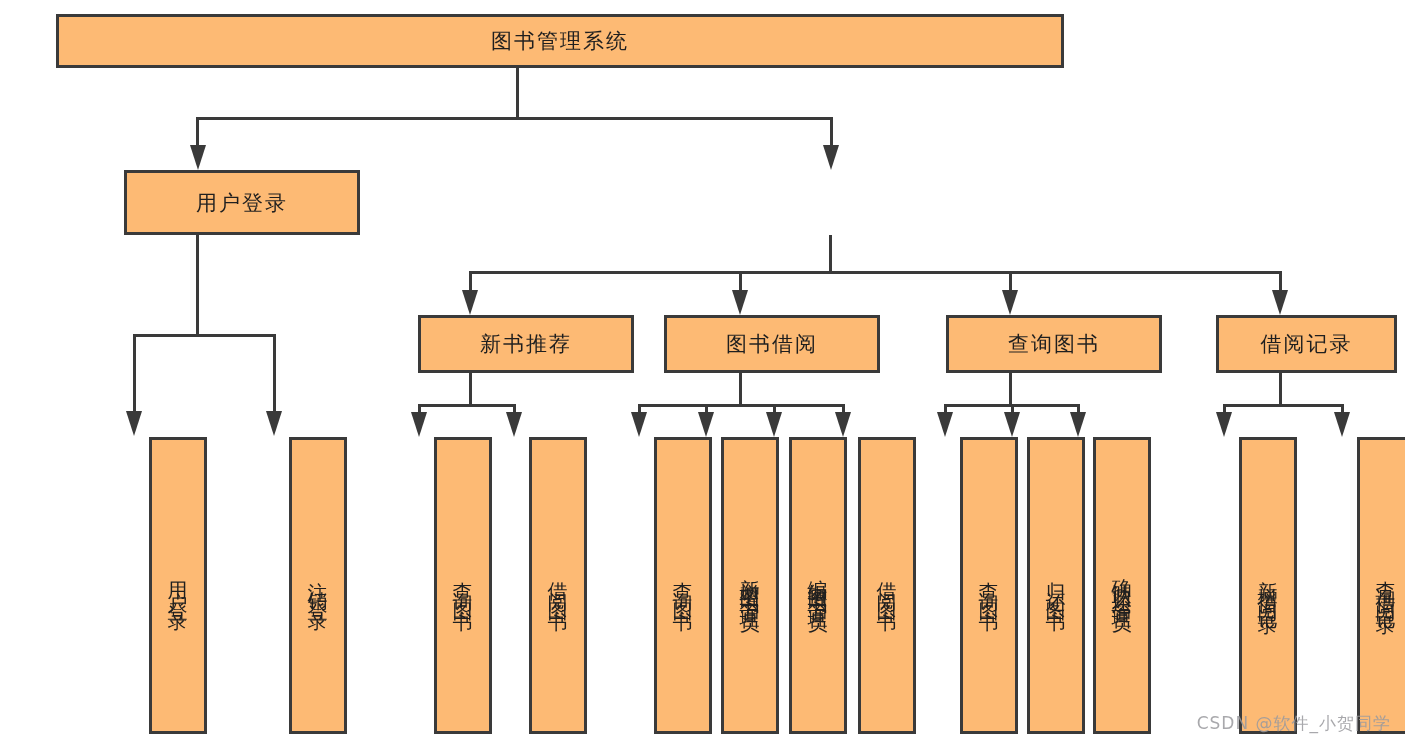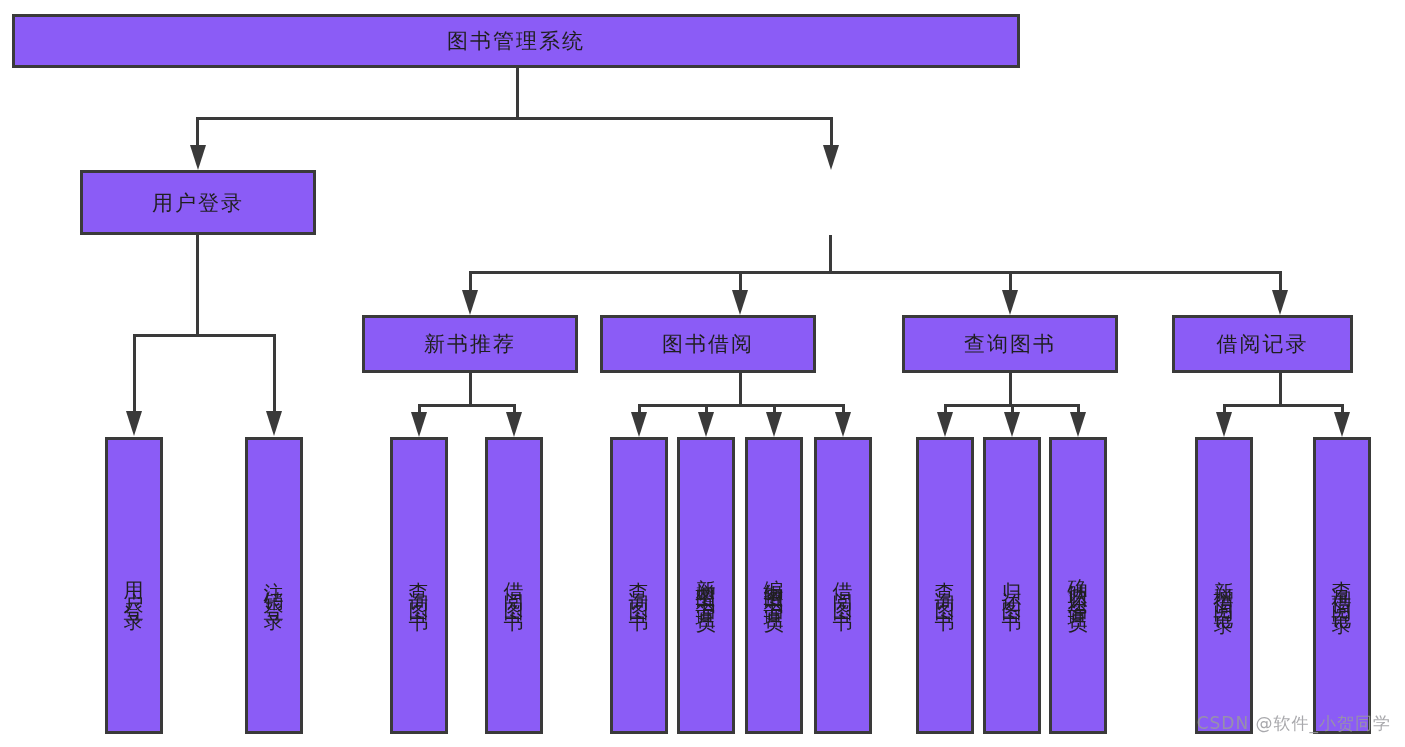--- a/index.html
+++ b/index.html
@@ -12,25 +12,26 @@
     position:relative;
     width:1405px;height:747px;
     background:#ffffff;
     overflow:hidden;
     font-family:"DejaVu Sans", sans-serif;
   }
   .node{
     position:absolute;
     box-sizing:border-box;
     border:3px solid var(--line);
-    background:#8b5cf6;
+    background:#fdba74;
     display:flex;
     align-items:center;
     justify-content:center;
     color:var(--ink);
+    margin-left:44px;
   }
   .node.h{
     font-size:21px;
     letter-spacing:2px;
     white-space:nowrap;
   }
   .node.v{
     writing-mode:vertical-rl;
     font-size:20px;
     letter-spacing:10px;
@@ -88,22 +89,22 @@
     <div class="vl" style="left:469px;top:271px;height:21px"></div>
     <div class="arr" style="left:462px;top:290px"></div>
     <div class="vl" style="left:739px;top:271px;height:21px"></div>
     <div class="arr" style="left:732px;top:290px"></div>
     <div class="vl" style="left:1009px;top:271px;height:21px"></div>
     <div class="arr" style="left:1002px;top:290px"></div>
     <div class="vl" style="left:1279px;top:271px;height:21px"></div>
     <div class="arr" style="left:1272px;top:290px"></div>
   </div>
 
-  <div class="node h" style="left:362px;top:315px;width:216px;height:58px">新书推荐</div>
-  <div class="node h" style="left:600px;top:315px;width:216px;height:58px">图书借阅</div>
+  <div class="node h" style="left:374px;top:315px;width:216px;height:58px">新书推荐</div>
+  <div class="node h" style="left:620px;top:315px;width:216px;height:58px">图书借阅</div>
   <div class="node h" style="left:902px;top:315px;width:216px;height:58px">查询图书</div>
   <div class="node h" style="left:1172px;top:315px;width:181px;height:58px">借阅记录</div>
 
   <div>
     <div class="vl" style="left:469px;top:373px;height:34px"></div>
     <div class="hl" style="left:418px;top:404px;width:98px"></div>
     <div class="vl" style="left:418px;top:404px;height:10px"></div>
     <div class="arr" style="left:411px;top:412px"></div>
     <div class="vl" style="left:513px;top:404px;height:10px"></div>
     <div class="arr" style="left:506px;top:412px"></div>

